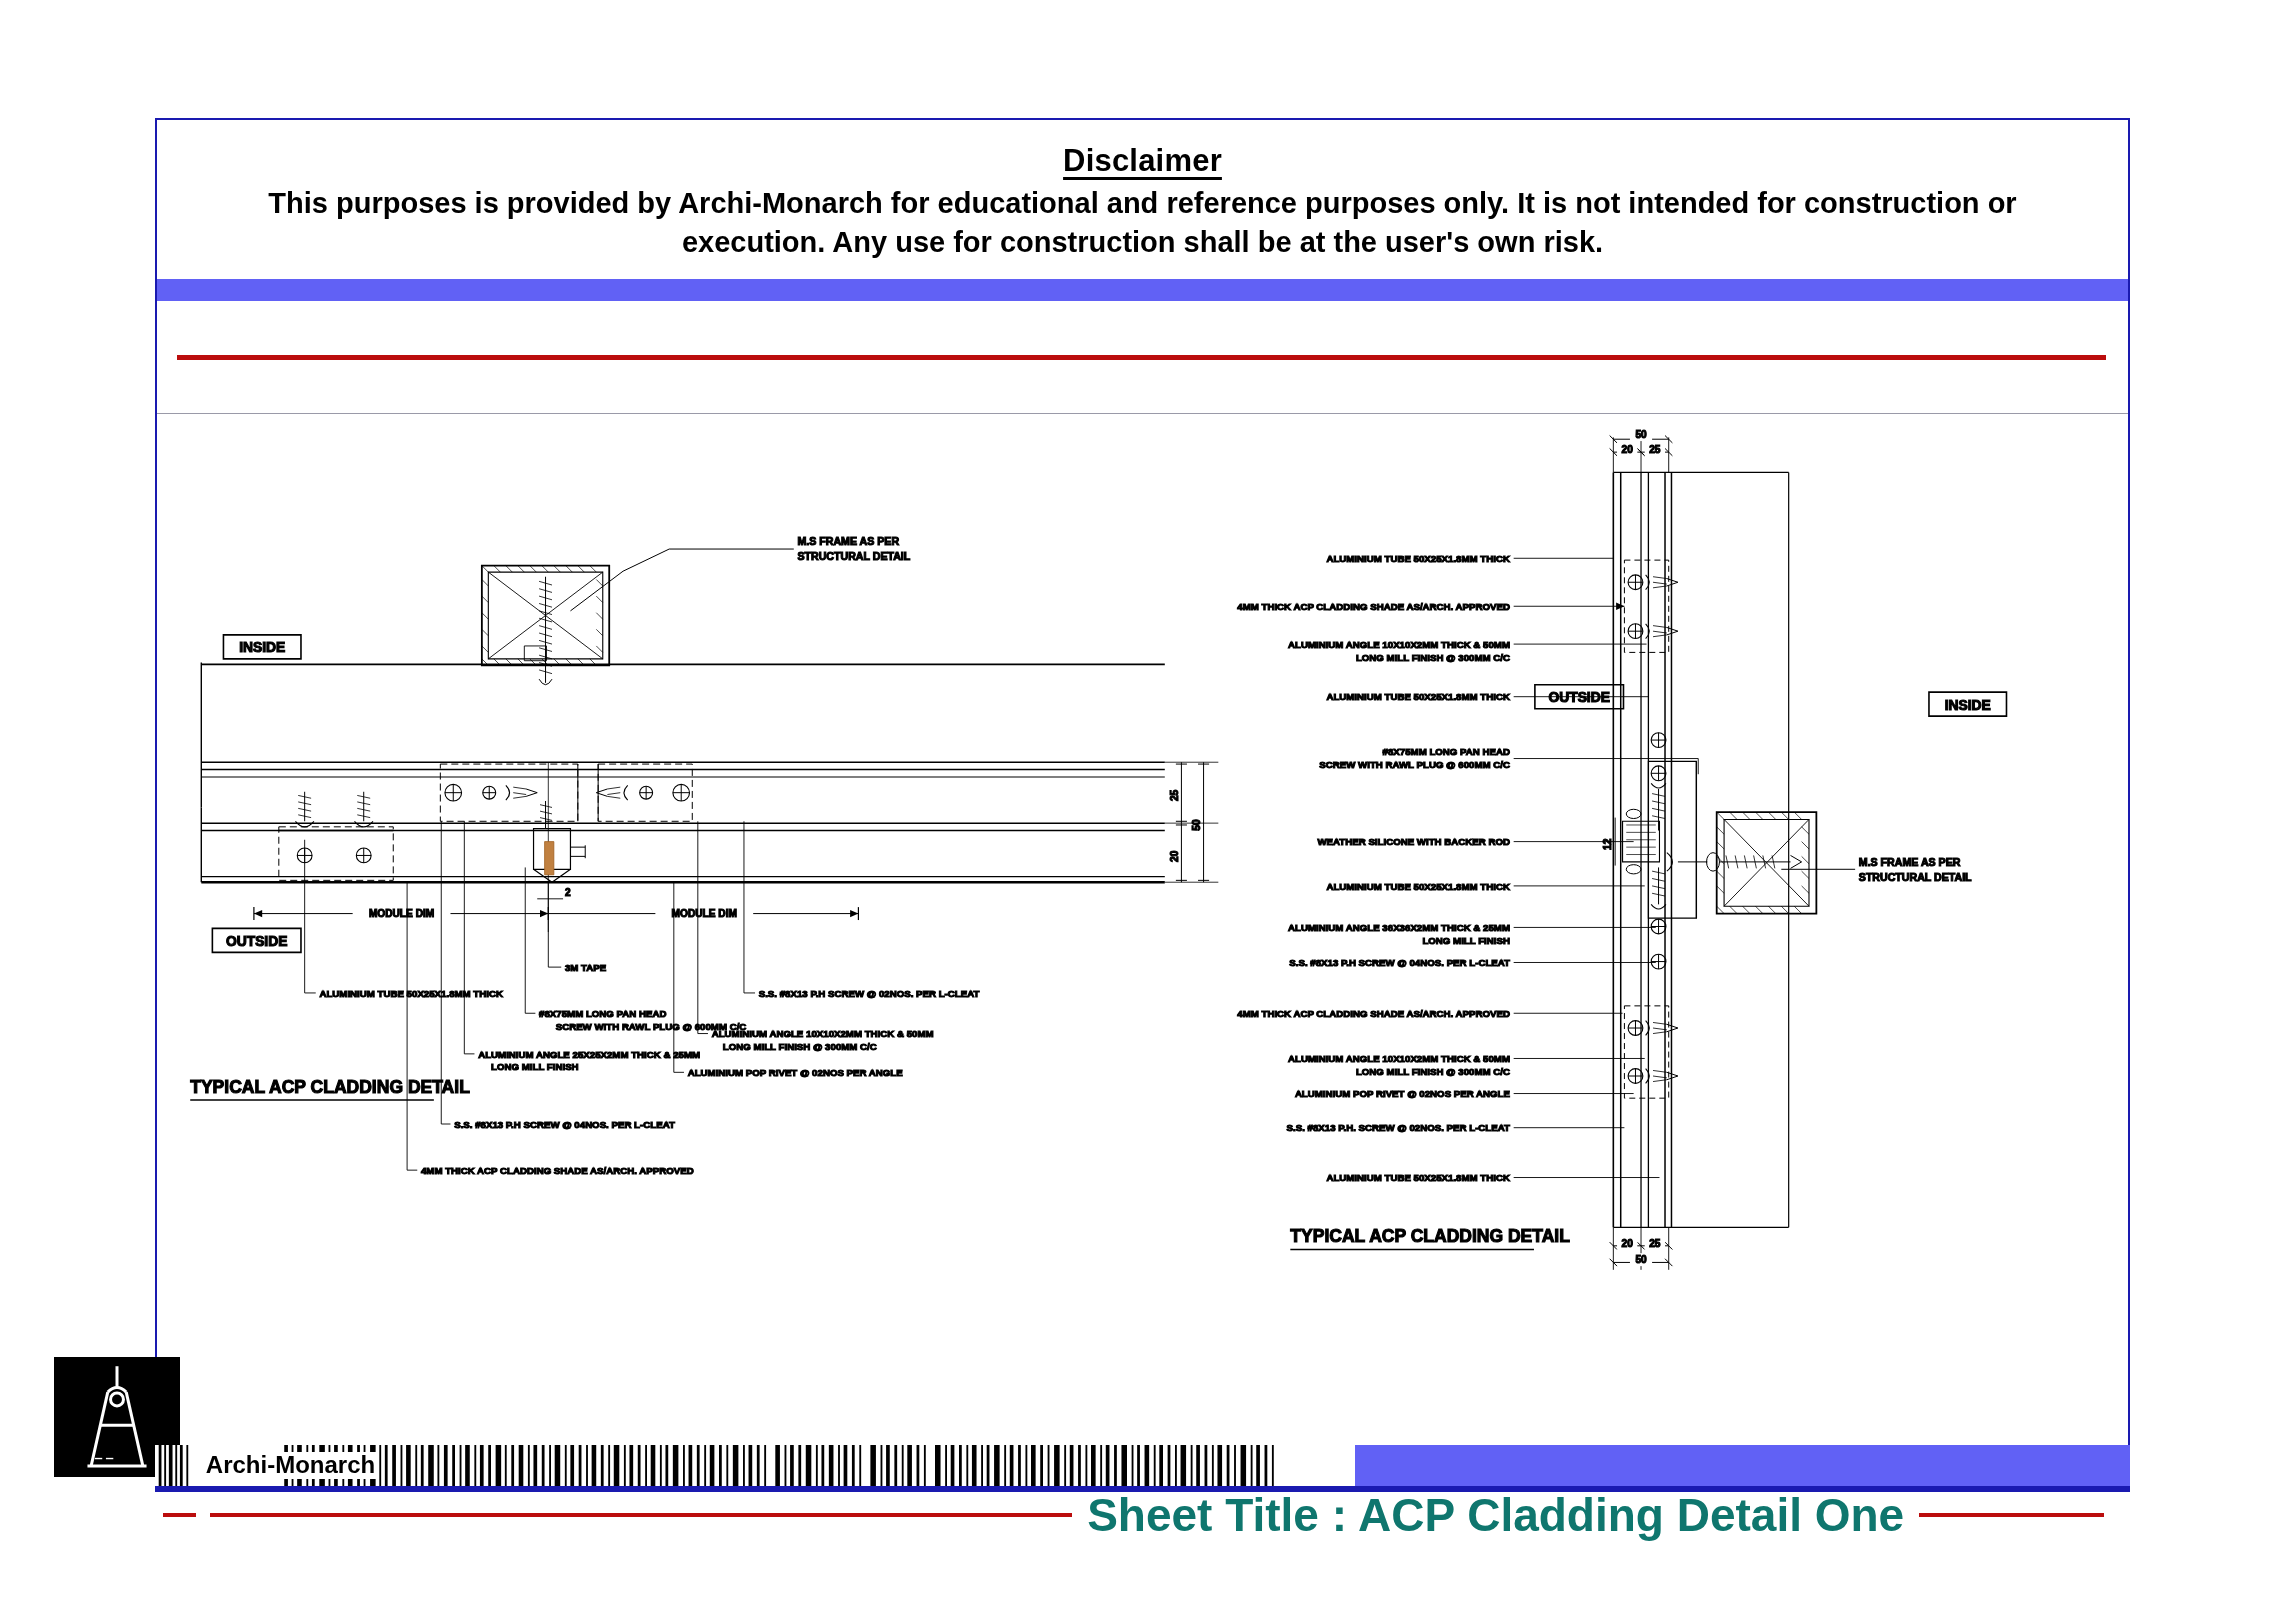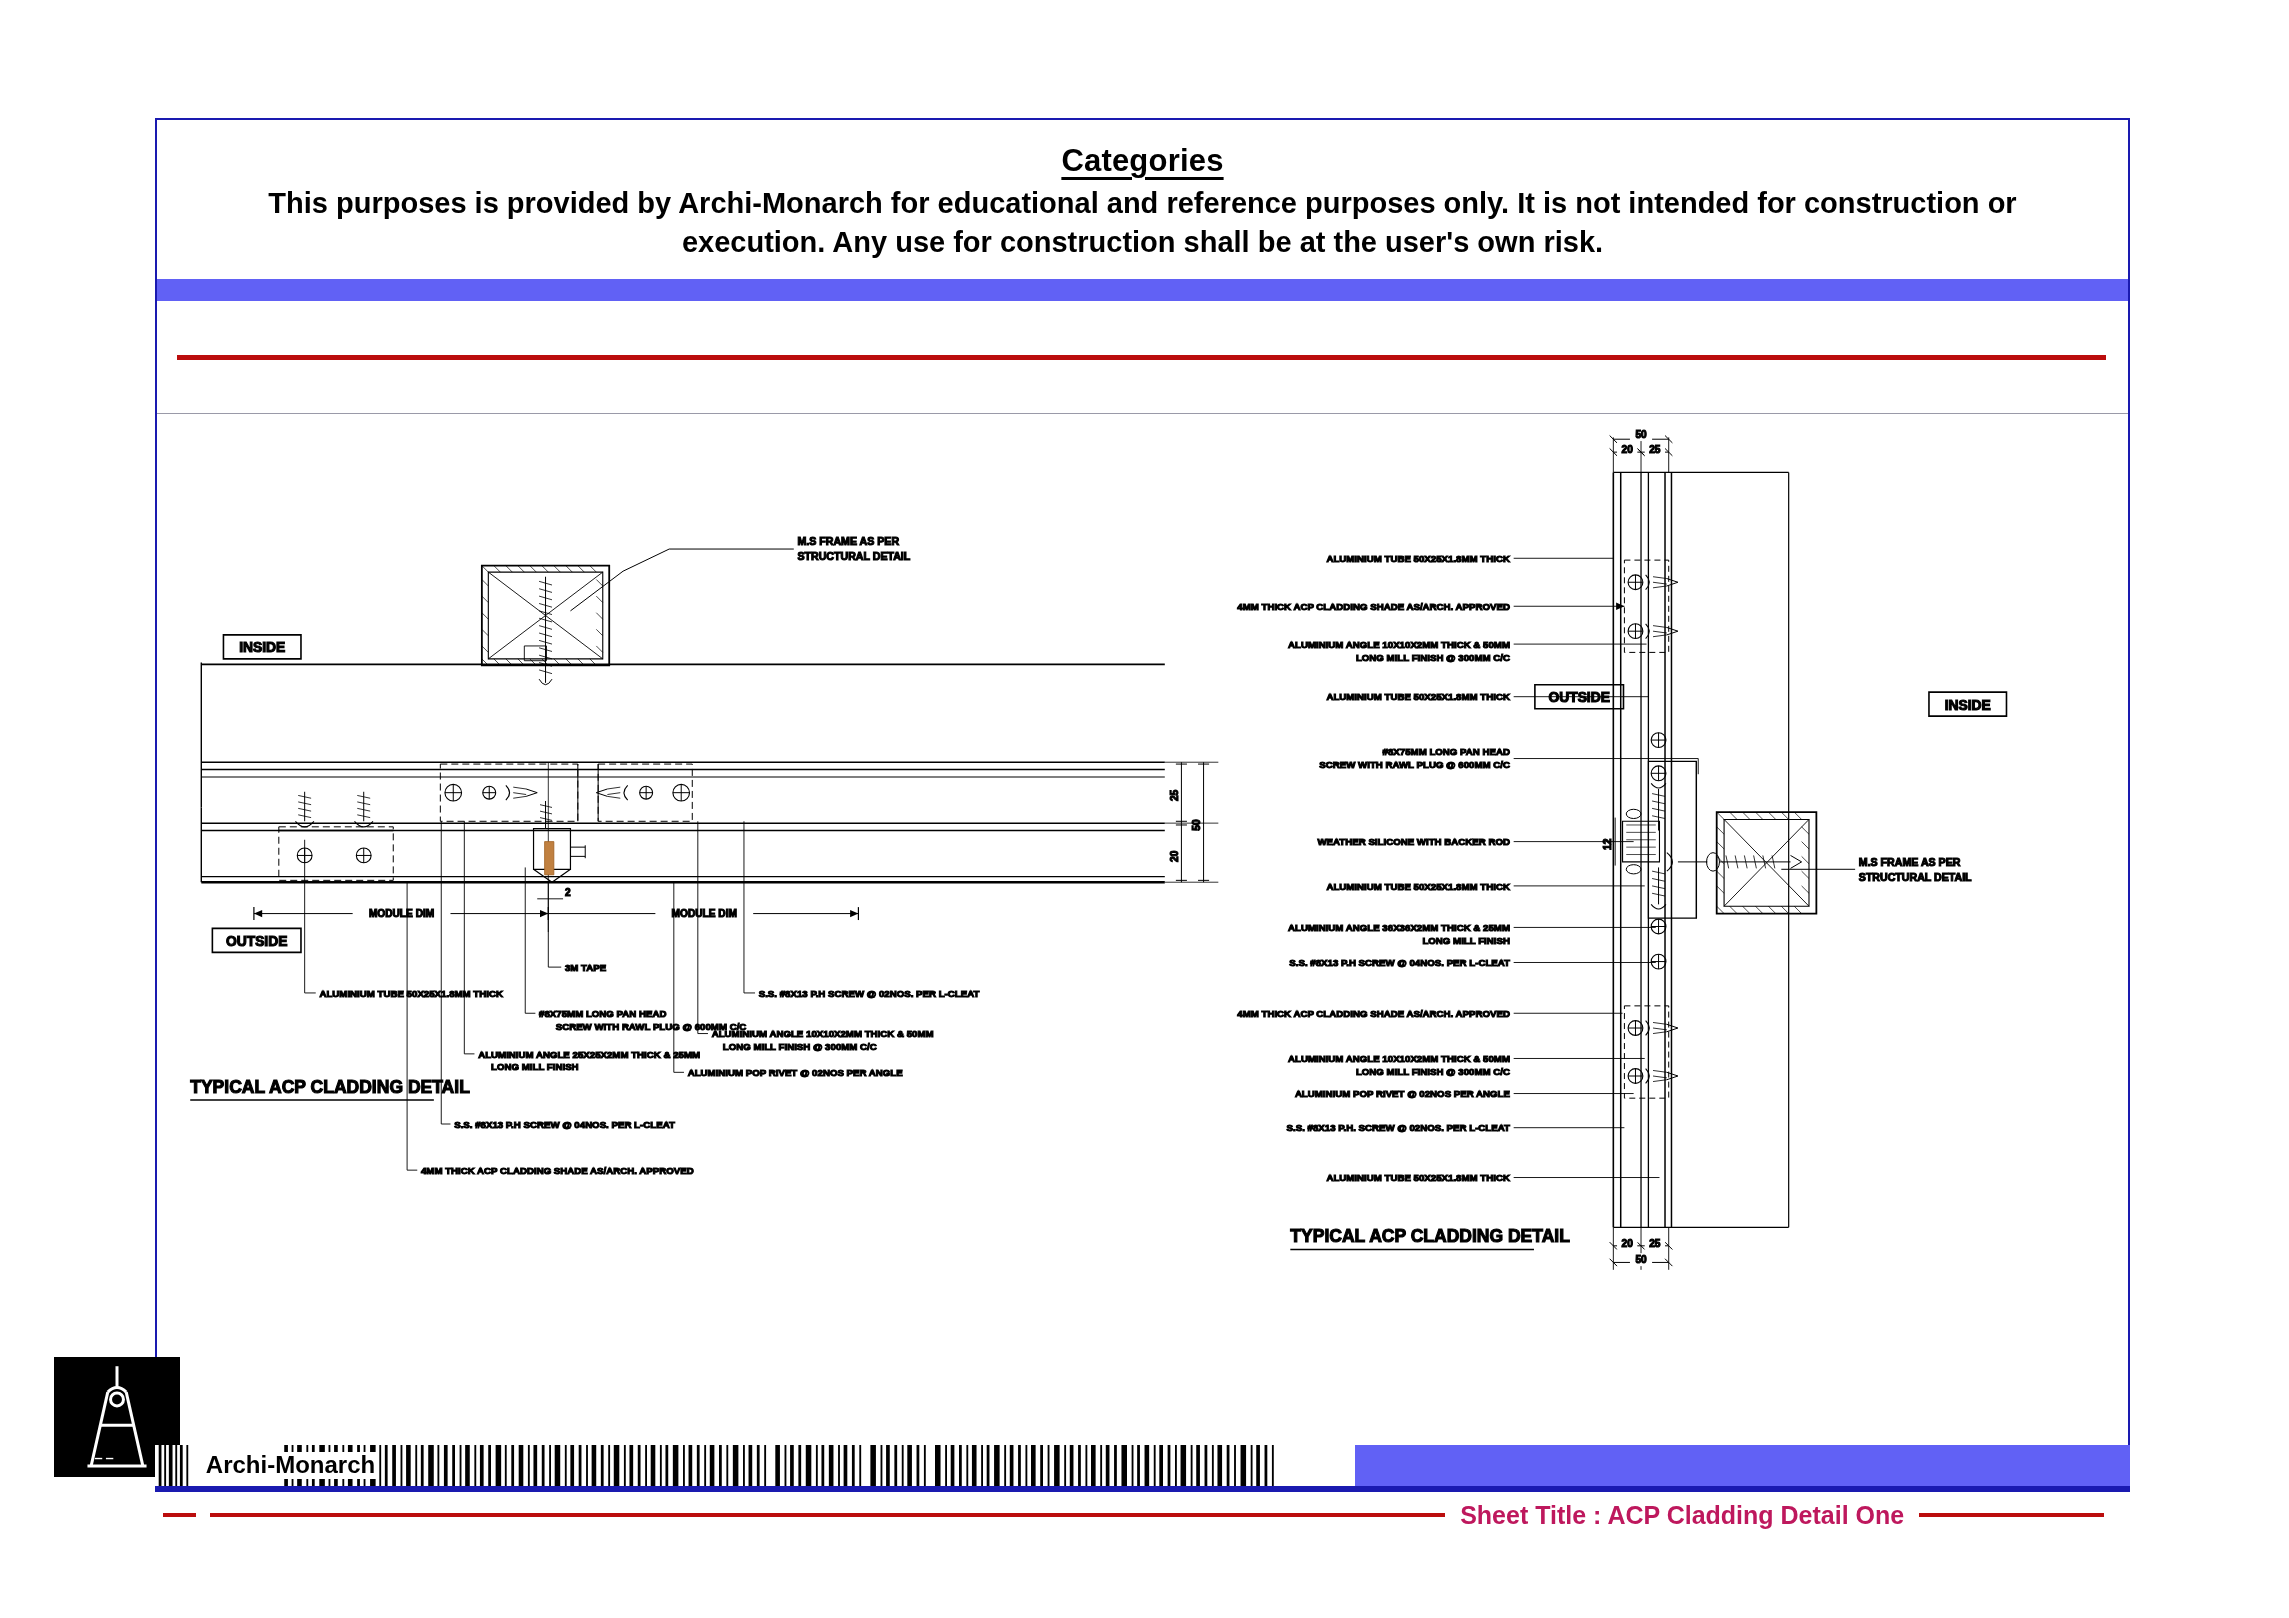--- a/index.html
+++ b/index.html
@@ -59,21 +59,21 @@
   
   .titleblock{
     position:absolute;left:0;top:1344px;width:100%;height:102px;
     display:flex;align-items:center;box-sizing:border-box;
   }
   .tb-rule{height:4.6px;background:#bb0d0d;}
   .tb-rule.seg1{width:33px;margin-left:5.5px;}
   .tb-rule.seg2{flex:1 1 auto;margin-left:14.8px;}
   .tb-rule.seg3{width:185px;margin-right:24px;}
   .sheet-title{
-    font-size:25px;font-weight:bold;color:#be185d;white-space:nowrap;padding:0 14.8px;line-height:1;
+    font-size:46px;font-weight:bold;color:#0f766e;white-space:nowrap;padding:0 14.8px;line-height:1;
   }
   .logo{
     position:absolute;left:54px;top:1357px;width:126px;height:120px;background:#000;
   }
   .logo svg{display:block;}
 
   
   .barcode-strip{
     position:absolute;left:155px;top:1445px;width:1975px;height:41px;
     display:flex;align-items:stretch;overflow:hidden;
@@ -100,21 +100,21 @@
   line,polyline,path,rect,circle,ellipse{vector-effect:non-scaling-stroke;}
 </style>
 </head>
 <body>
 
 <div class="sheet">
 
   <div class="frame">
 
     <div class="disclaimer">
-      <div class="disclaimer-title">Categories</div>
+      <div class="disclaimer-title">Disclaimer</div>
       <div class="disclaimer-body">This purposes is provided by Archi-Monarch for educational and reference purposes only. It is not intended for construction or execution. Any use for construction shall be at the user's own risk.</div>
     </div>
 
     <div class="blue-bar top"></div>
 
     <div class="category-band">
       <div class="cat-rule left"></div>
       <div class="cat-rule right"></div>
     </div>
 

